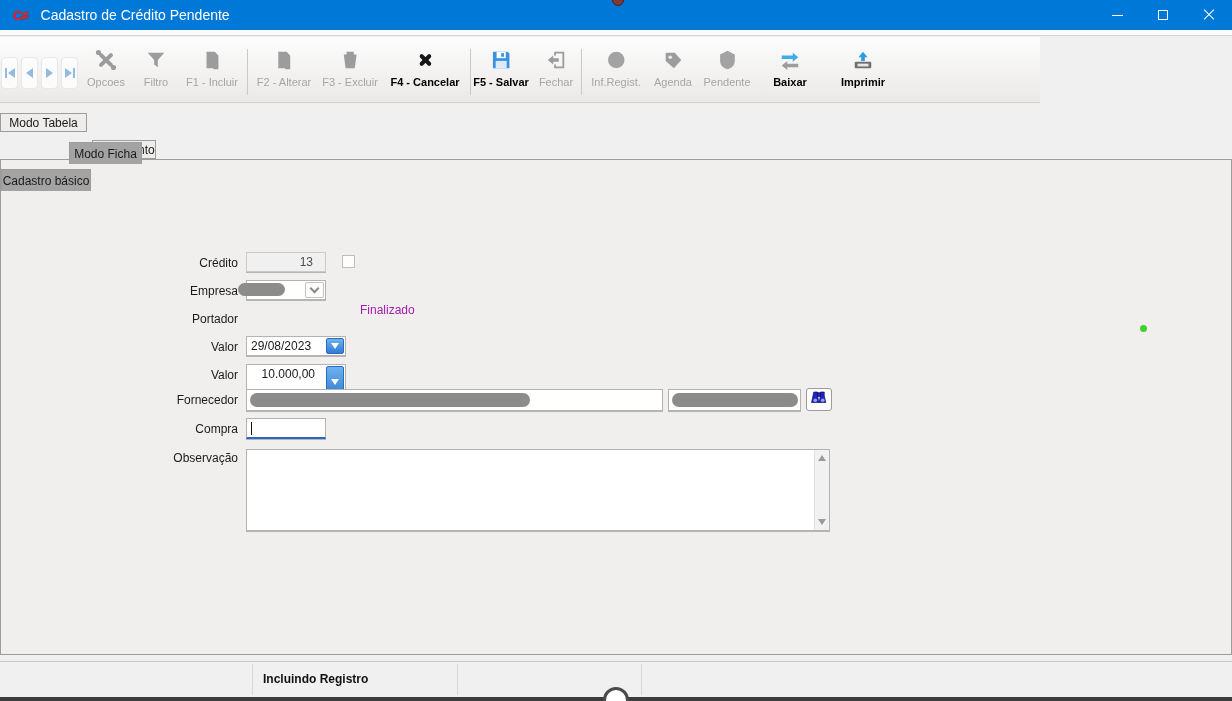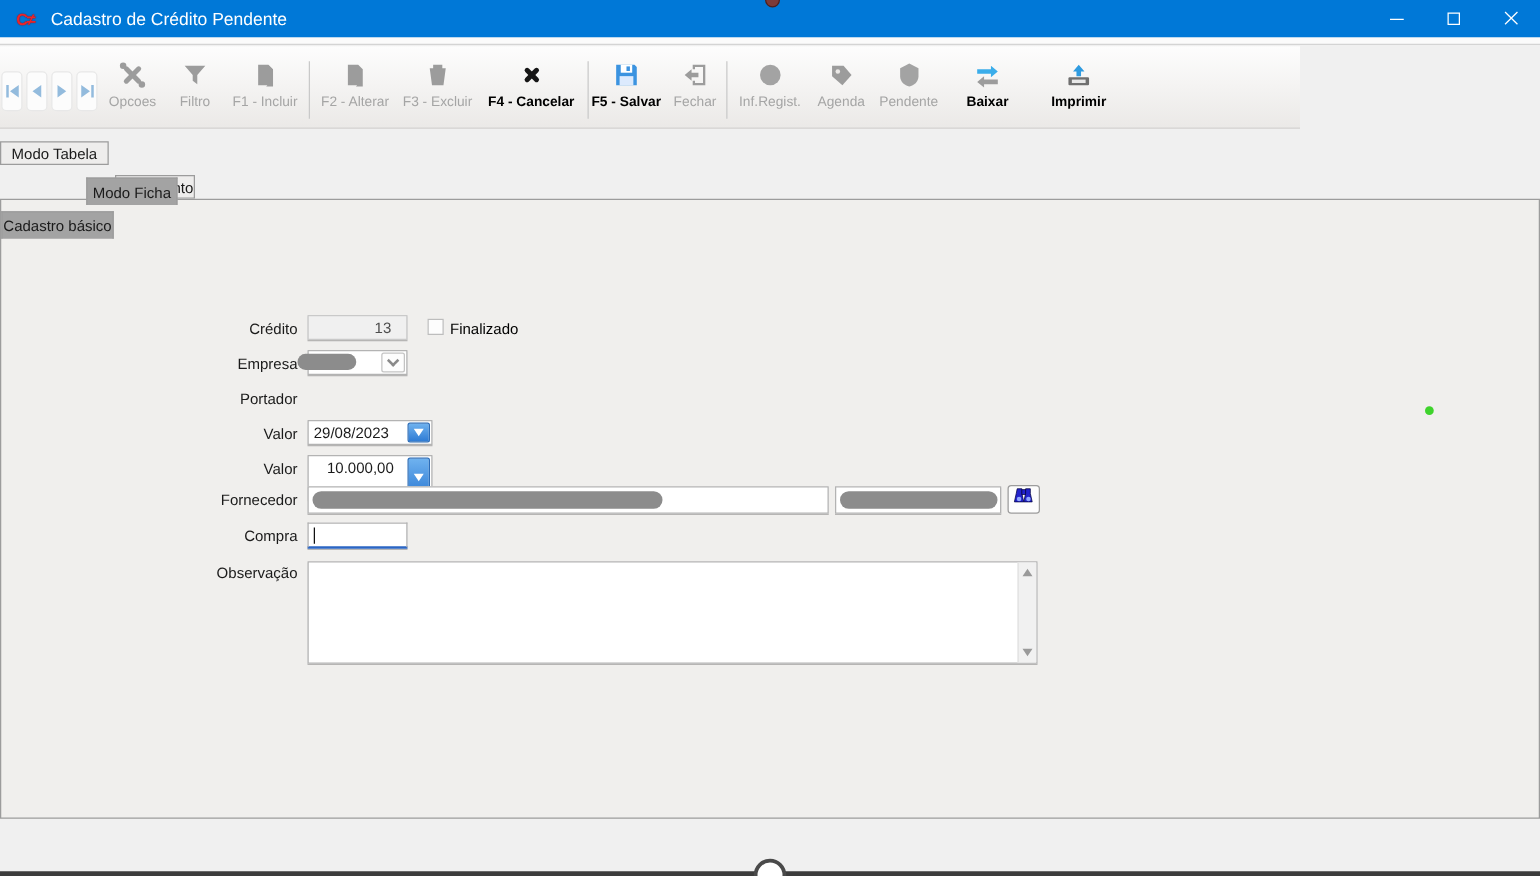--- a/index.html
+++ b/index.html
@@ -60,21 +60,21 @@
 
   .chev { width:7px; height:7px; border-right:2px solid #8a8a8a; border-bottom:2px solid #8a8a8a; transform:rotate(45deg); margin-top:-3px; }
   .combo-btn { position:absolute; right:1px; top:1px; bottom:1px; width:19px; background:#fdfdfd; border:1px solid #c3c3c3; border-radius:2px; display:flex; align-items:center; justify-content:center; }
   .combo-btn.dim { border-color:#e3e3e3; background:#f6f5f4; }
   .combo-btn.dim .chev { border-color:#c8c8c8; }
 
   .blue-btn { position:absolute; right:1px; top:1px; bottom:1px; width:18px; border-radius:2px; background:linear-gradient(#6fb2ef,#2e7bd4); border:1px solid #2a6cb8; display:flex; align-items:center; justify-content:center; }
   .blue-btn .wtri { width:0; height:0; border-left:4px solid transparent; border-right:4px solid transparent; border-top:6px solid #fff; }
 
   .checkbox { position:absolute; width:13px; height:13px; background:#fdfdfd; border:1px solid #bdbdbd; }
-  .chk-label { position:absolute; font-size:12px; color:#000000; }
+  .chk-label { position:absolute; font-size:12px; color:#a21caf;margin-top:47px; }
 
   .redact { position:absolute; background:#8c8c8c; border-radius:7px; }
 
   .focus-field { border-bottom:2px solid #2b66c4; }
   .caret { position:absolute; left:4px; top:3px; width:1px; height:13px; background:#111; }
 
   .textarea { position:absolute; background:#fff; border:1px solid #b3b3b3; box-shadow:0 1px 0 rgba(110,110,110,.45); }
   .vscroll { position:absolute; right:0; top:0; bottom:0; width:15px; background:#f1f1f1; border-left:1px solid #e0e0e0; }
   .sarrow-up, .sarrow-dn { position:absolute; left:3px; width:0; height:0; border-left:4px solid transparent; border-right:4px solid transparent; }
   .sarrow-up { top:5px; border-bottom:6px solid #9a9a9a; }
@@ -368,17 +368,23 @@
     <span></span>
     <div class="vscroll">
       <span class="sarrow-up"></span>
       <span class="sarrow-dn"></span>
     </div>
   </div>
 
 
   <span class="green-dot"></span>
 
+  <div class="statusbar">
+    <div class="sb-sep" style="left:252px"></div>
+    <div class="sb-sep" style="left:457px"></div>
+    <div class="sb-sep" style="left:641px"></div>
+    <span class="sb-msg">Incluindo Registro</span>
+  </div>
 
   <div class="bottom-strip"></div>
   <span class="click-ring"></span>
 
 </div>
 
 </body></html>

